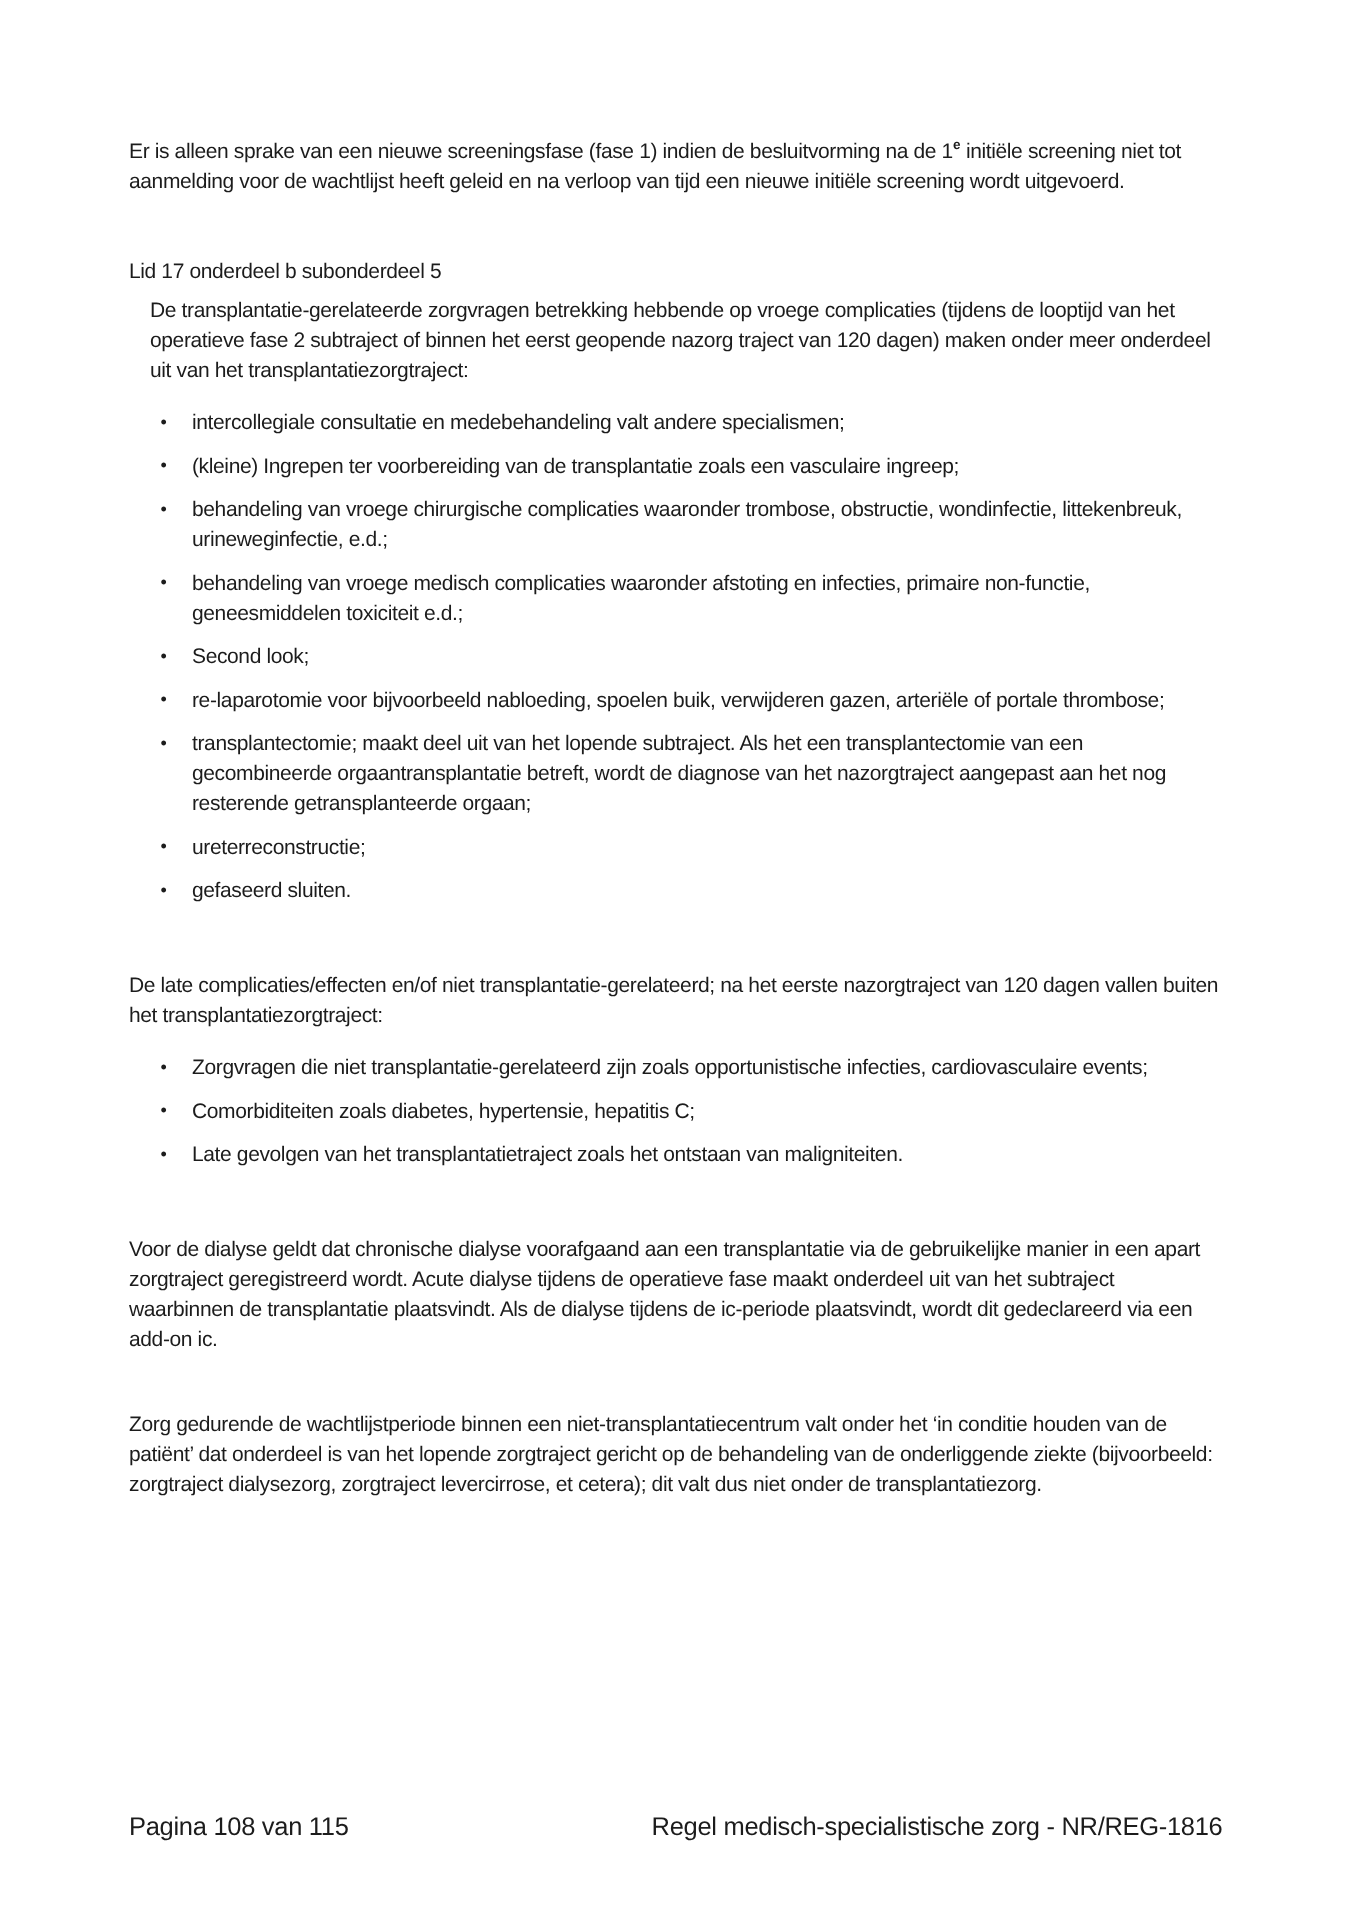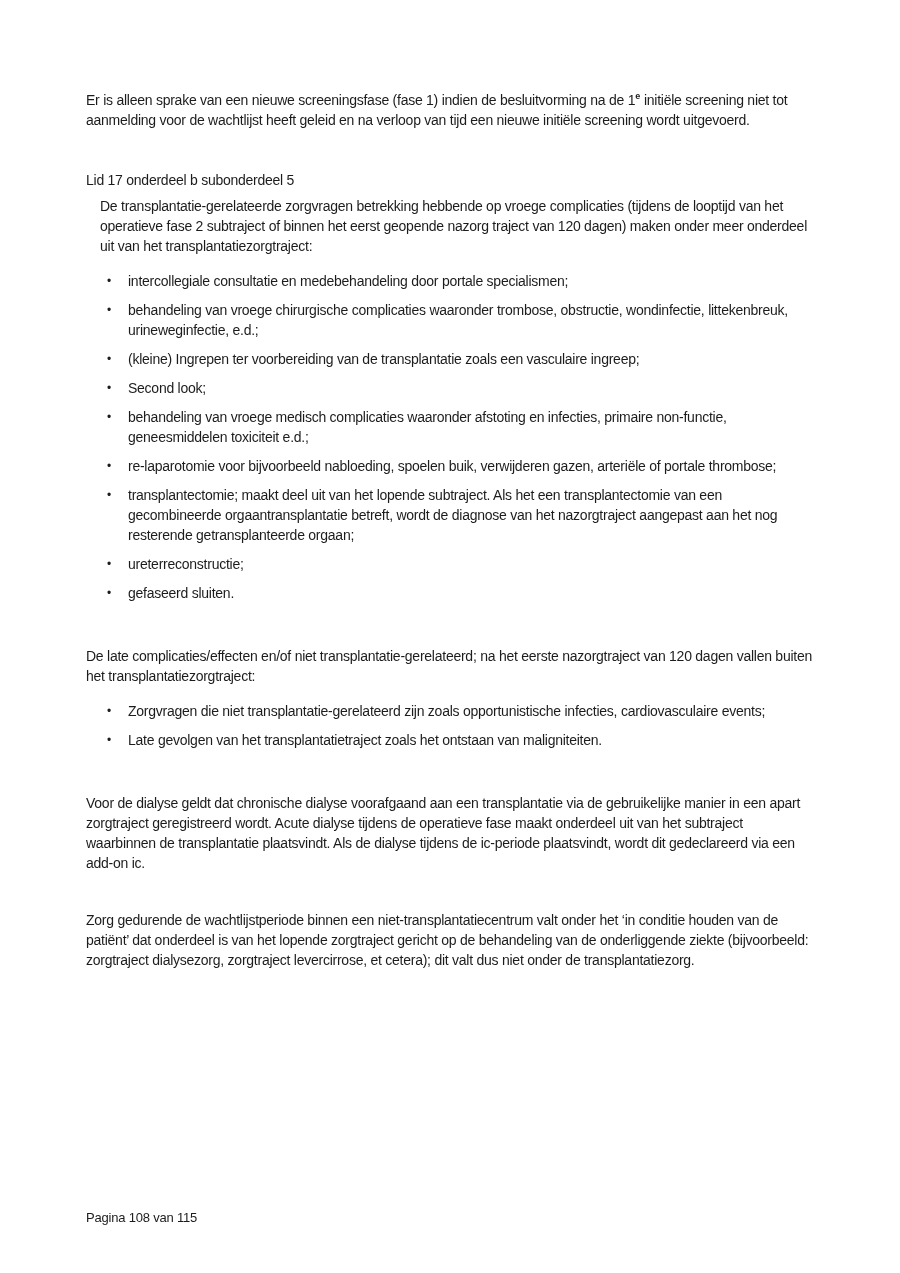--- a/index.html
+++ b/index.html
@@ -54,21 +54,21 @@
     line-height: 0;
     letter-spacing: 0;
   }
   .footer {
     position: absolute;
     left: 86px;
     right: 85px;
     top: 1208px;
     display: flex;
     justify-content: space-between;
-    font-size: 13px;
+    font-size: 17px;
     letter-spacing: -0.2px;
   }
 </style>
 </head>
 <body>
 
 <div class="page">
   <div class="content">
 
     <p class="para">
@@ -76,41 +76,41 @@
     </p>
 
     <p class="para section-heading">Lid 17 onderdeel b subonderdeel 5</p>
 
     <p class="para intro-after-heading">De transplantatie-gerelateerde zorgvragen betrekking hebbende op vroege complicaties (tijdens de looptijd van het operatieve fase 2 subtraject of binnen het eerst geopende nazorg traject van 120 dagen) maken onder meer onderdeel uit van het transplantatiezorgtraject:</p>
 
     <ul class="bullet-list">
 
         <li class="bullet-item">
           <span class="bullet"></span>
-          <span class="item-text">intercollegiale consultatie en medebehandeling door portale specialismen;</span>
+          <span class="item-text">intercollegiale consultatie en medebehandeling valt andere specialismen;</span>
+        </li>
+
+        <li class="bullet-item">
+          <span class="bullet"></span>
+          <span class="item-text">(kleine) Ingrepen ter voorbereiding van de transplantatie zoals een vasculaire ingreep;</span>
         </li>
 
         <li class="bullet-item">
           <span class="bullet"></span>
           <span class="item-text">behandeling van vroege chirurgische complicaties waaronder trombose, obstructie, wondinfectie, littekenbreuk, urineweginfectie, e.d.;</span>
         </li>
 
         <li class="bullet-item">
           <span class="bullet"></span>
-          <span class="item-text">(kleine) Ingrepen ter voorbereiding van de transplantatie zoals een vasculaire ingreep;</span>
+          <span class="item-text">behandeling van vroege medisch complicaties waaronder afstoting en infecties, primaire non-functie, geneesmiddelen toxiciteit e.d.;</span>
         </li>
 
         <li class="bullet-item">
           <span class="bullet"></span>
           <span class="item-text">Second look;</span>
-        </li>
-
-        <li class="bullet-item">
-          <span class="bullet"></span>
-          <span class="item-text">behandeling van vroege medisch complicaties waaronder afstoting en infecties, primaire non-functie, geneesmiddelen toxiciteit e.d.;</span>
         </li>
 
         <li class="bullet-item">
           <span class="bullet"></span>
           <span class="item-text">re-laparotomie voor bijvoorbeeld nabloeding, spoelen buik, verwijderen gazen, arteriële of portale thrombose;</span>
         </li>
 
         <li class="bullet-item">
           <span class="bullet"></span>
           <span class="item-text">transplantectomie; maakt deel uit van het lopende subtraject. Als het een transplantectomie van een gecombineerde orgaantransplantatie betreft, wordt de diagnose van het nazorgtraject aangepast aan het nog resterende getransplanteerde orgaan;</span>
@@ -130,30 +130,35 @@
 
     <p class="para spaced-para-lg">De late complicaties/effecten en/of niet transplantatie-gerelateerd; na het eerste nazorgtraject van 120 dagen vallen buiten het transplantatiezorgtraject:</p>
 
     <ul class="bullet-list">
 
         <li class="bullet-item">
           <span class="bullet"></span>
           <span class="item-text">Zorgvragen die niet transplantatie-gerelateerd zijn zoals opportunistische infecties, cardiovasculaire events;</span>
         </li>
 
+        <li class="bullet-item">
+          <span class="bullet"></span>
+          <span class="item-text">Comorbiditeiten zoals diabetes, hypertensie, hepatitis C;</span>
+        </li>
 
 
         <li class="bullet-item">
           <span class="bullet"></span>
           <span class="item-text">Late gevolgen van het transplantatietraject zoals het ontstaan van maligniteiten.</span>
         </li>
       </ul>
 
     <p class="para spaced-para-lg">Voor de dialyse geldt dat chronische dialyse voorafgaand aan een transplantatie via de gebruikelijke manier in een apart zorgtraject geregistreerd wordt. Acute dialyse tijdens de operatieve fase maakt onderdeel uit van het subtraject waarbinnen de transplantatie plaatsvindt. Als de dialyse tijdens de ic-periode plaatsvindt, wordt dit gedeclareerd via een add-on ic.</p>
 
     <p class="para spaced-para-md">Zorg gedurende de wachtlijstperiode binnen een niet-transplantatiecentrum valt onder het ‘in conditie houden van de patiënt’ dat onderdeel is van het lopende zorgtraject gericht op de behandeling van de onderliggende ziekte (bijvoorbeeld: zorgtraject dialysezorg, zorgtraject levercirrose, et cetera); dit valt dus niet onder de transplantatiezorg.</p>
 
   </div>
 
   <div class="footer">
     <span>Pagina 108 van 115</span>
+    <span>Regel medisch-specialistische zorg - NR/REG-1816</span>
   </div>
 </div>
 
 </body></html>

